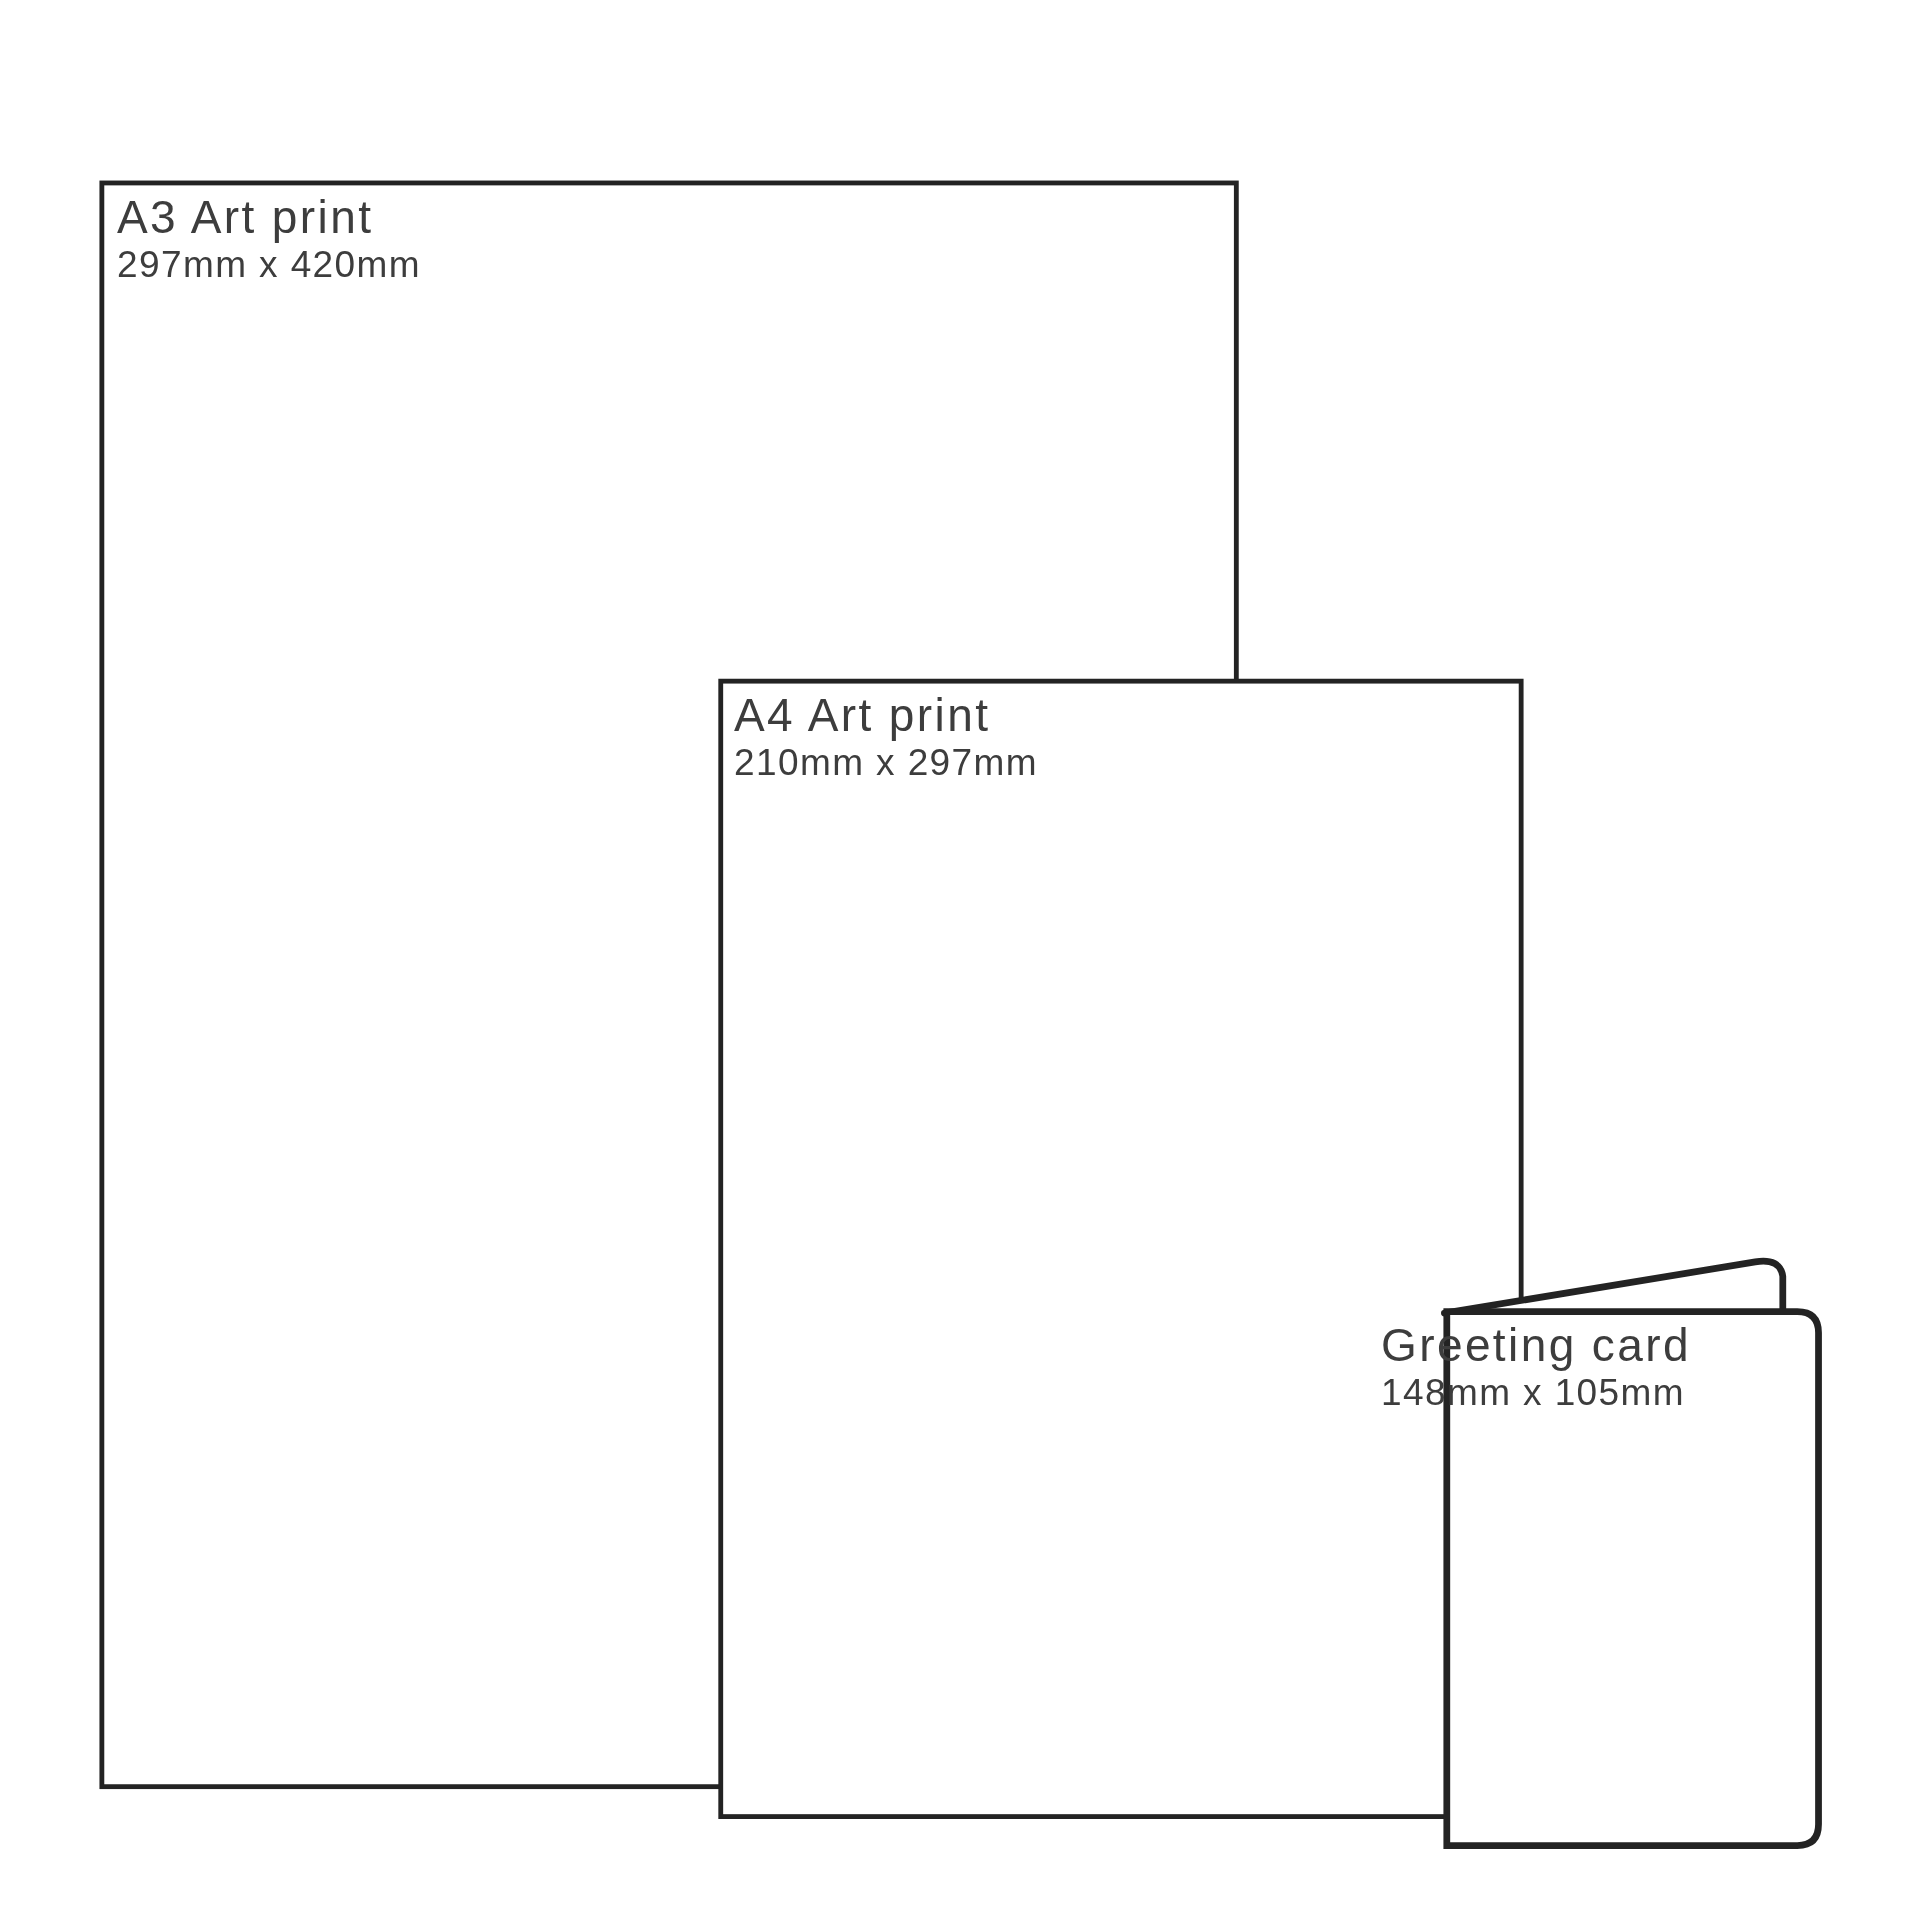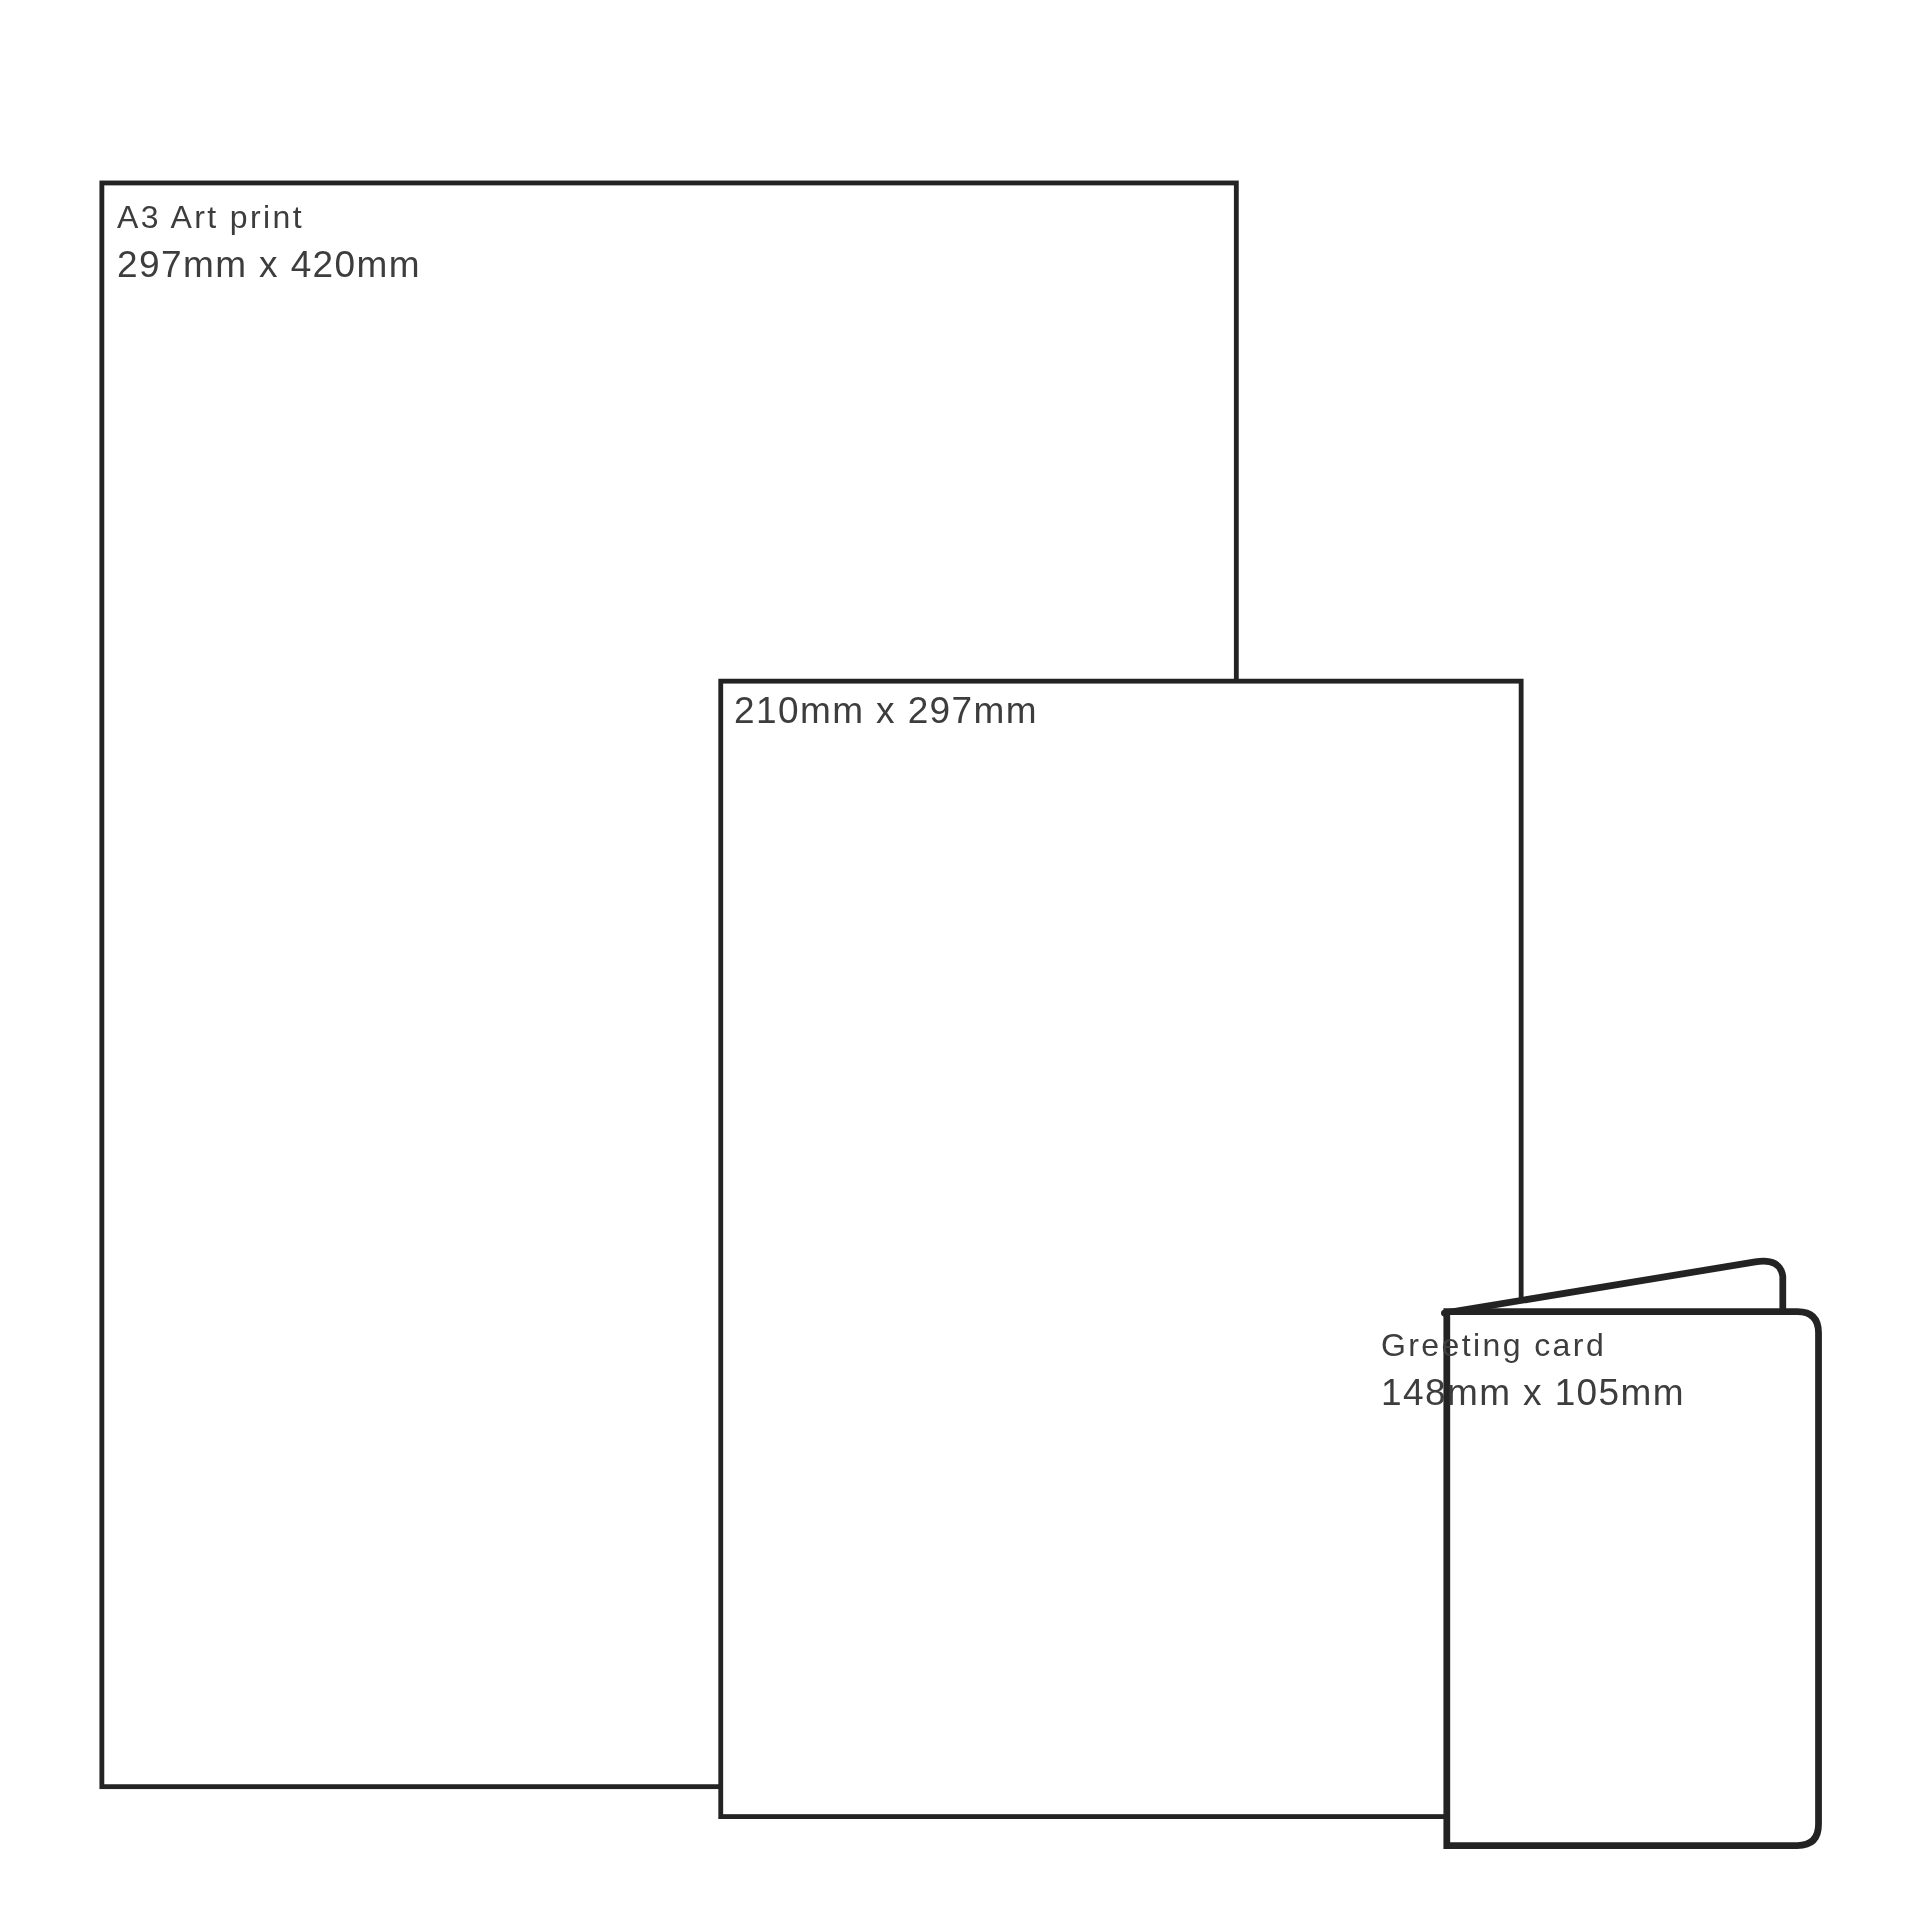--- a/index.html
+++ b/index.html
@@ -26,21 +26,21 @@
   .shape {
     fill: #ffffff;
     stroke: var(--outline, #232323);
   }
   .label {
     position: absolute;
     color: var(--label, #3d3d3d);
     white-space: nowrap;
   }
   .label .title {
-    font-size: 32px;
+    font-size: 46px;
     line-height: 52px;
     font-weight: 300;
     letter-spacing: 2.4px;
   }
   .label .dims {
     font-size: 37px;
     line-height: 44px;
     font-weight: 300;
     letter-spacing: 1.4px;
   }
@@ -65,20 +65,21 @@
              L 1883.5 1889.5 Q 1883.5 1911.5 1861.5 1911.5
              L 1498.5 1911.5 Z" stroke-width="7" stroke-linejoin="miter"></path>
   </svg>
 
   <div class="label label-a3">
     <div class="title">A3 Art print</div>
     <div class="dims">297mm x 420mm</div>
   </div>
 
   <div class="label label-a4">
+    <div class="title">A4 Art print</div>
     <div class="dims">210mm x 297mm</div>
   </div>
 
   <div class="label label-card">
     <div class="title">Greeting card</div>
     <div class="dims">148mm x 105mm</div>
   </div>
 
 </div>
 

